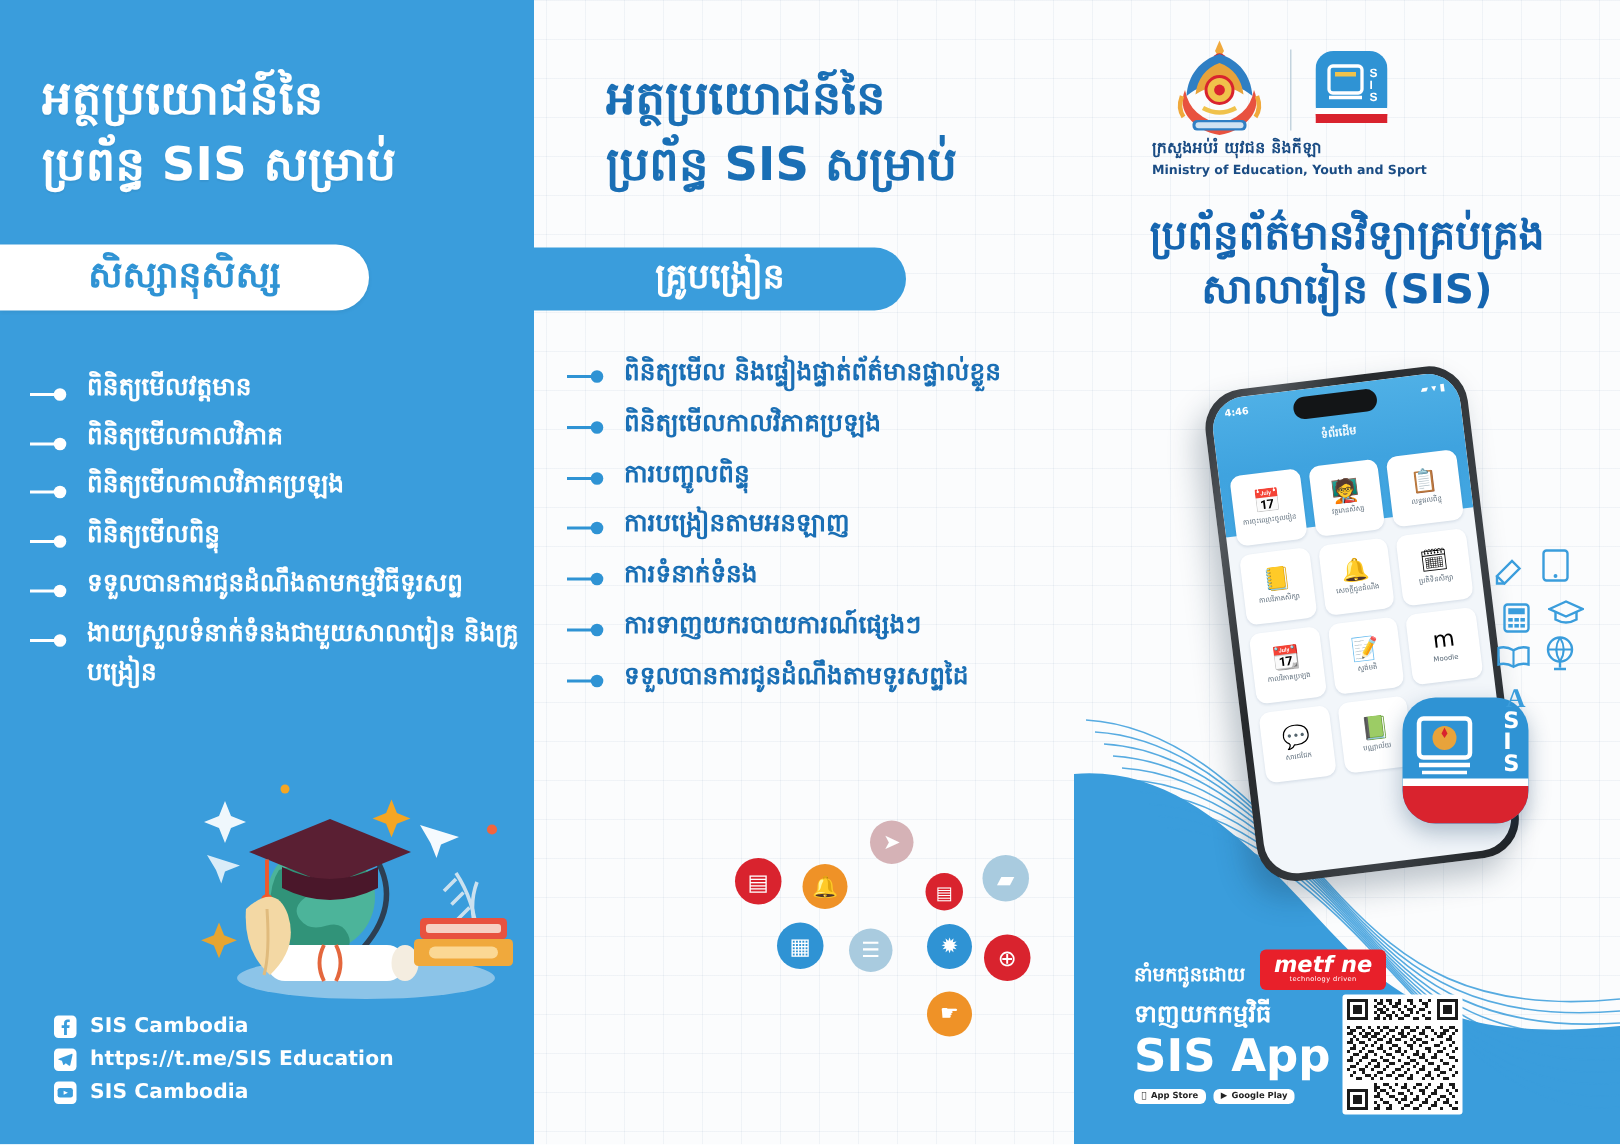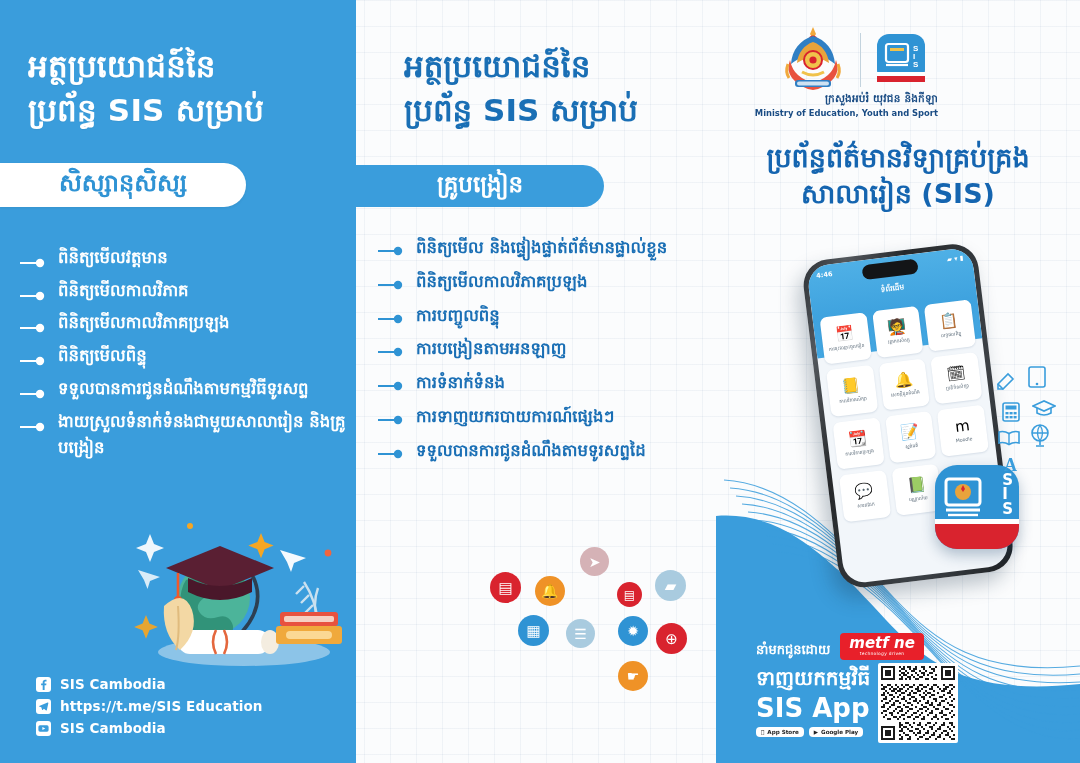--- a/index.html
+++ b/index.html
@@ -135,21 +135,21 @@
     position: absolute; left: 716px; top: 0;
     width: 364px; height: 763px;
     overflow: hidden;
   }
   .logo-row {
     position: absolute; left: 66px; top: 24px;
     display: flex; align-items: center; gap: 16px;
   }
   .logo-divider { width: 1px; height: 54px; background: #c3d3de; }
   .moeys-caption {
-    position: absolute; left: 32px; top: 92px; width: 190px; text-align: right;
+    position: absolute; left: 52px; top: 92px; width: 190px; text-align: left;
   }
   .moeys-kh { font-size: 10.5px; font-weight: bold; color: #1a4c84; letter-spacing: .2px; }
   .moeys-en { font-size: 8.4px; font-weight: bold; color: #1a4c84; margin-top: 1px; }
   .rtitle {
     position: absolute; left: 10px; top: 140px; width: 344px;
     text-align: center;
     color: #1565b0; font-size: 27px; line-height: 1.35; font-weight: bold;
     text-shadow: 0 1px 0 rgba(255,255,255,.6);
   }
 
@@ -244,22 +244,22 @@
   .metfone {
     background: #e8202a; color: #ffffff;
     border-radius: 4px; padding: 3px 9px 4px;
     font-size: 15px; font-weight: bold; font-style: italic;
     line-height: 1;
     text-align:center;
   }
   .metfone .tagline { display:block; font-size: 4.4px; font-weight: normal; font-style: normal; margin-top:1px; letter-spacing:.3px; }
   .qr-block { position: absolute; left: 40px; top: 663px; display: flex; align-items: flex-start; gap: 8px; }
   .qr-text { padding-top: 2px; }
-  .qr-text .l1 { color: #ffffff; font-size: 20px; font-weight: bold; }
-  .qr-text .l2 { color: #ffffff; font-size: 26px; font-weight: bold; line-height: 1.05; }
+  .qr-text .l1 { color: #ffffff; font-size: 16px; font-weight: bold; }
+  .qr-text .l2 { color: #ffffff; font-size: 30px; font-weight: bold; line-height: 1.05; }
   .store-row { display: flex; gap: 5px; margin-top: 5px; }
   .store-badge {
     background: #ffffff; border-radius: 4px;
     padding: 2px 5px; display: flex; align-items: center; gap: 3px;
     font-size: 5.6px; font-weight: bold; color: #222;
   }
   .qrcode { width: 80px; height: 80px; background: #ffffff; padding: 3px; border-radius: 2px; }
 </style>
 </head>
 <body>

